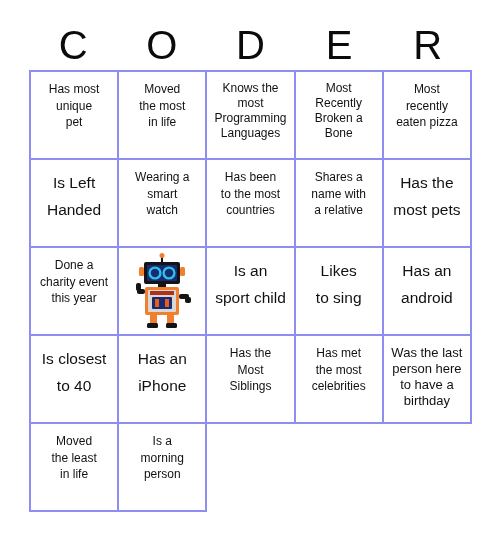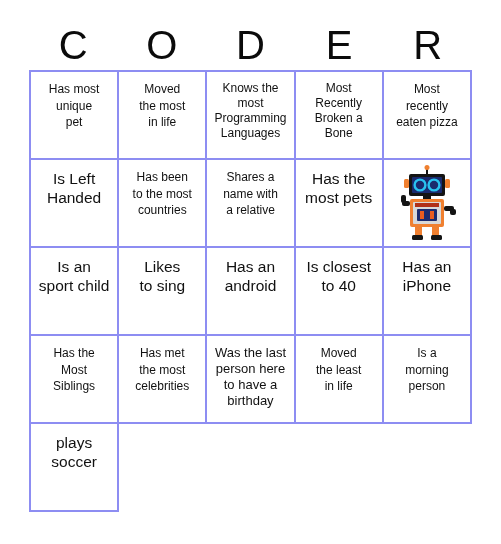--- a/index.html
+++ b/index.html
@@ -67,21 +67,21 @@
   .cell-text {
     display: block;
     width: 100%;
     text-align: center;
     color: #111111;
     padding: 9px 3px 0 3px;
     box-sizing: border-box;
     white-space: pre-line;
   }
   
-  .fs-lg  { font-size: 15.5px; line-height: 19px; }
+  .fs-lg  { font-size: 15.5px; line-height: 27px; }
   .fs-md  { font-size: 12px; line-height: 16.5px; }
   .fs-sm  { font-size: 12px;   line-height: 15px; }
   .fs-xs  { font-size: 13px; line-height: 16px; }
   
   .cell.free {
     align-items: center;
   }
   #robot-wrap {
     width: 100%;
     height: 100%;
@@ -132,32 +132,42 @@
       <div class="cell">
         <span class="cell-text fs-md">Most
 recently
 eaten pizza</span>
       </div>
       <div class="cell">
         <span class="cell-text fs-lg">Is Left
 Handed</span>
       </div>
       <div class="cell">
+        <span class="cell-text fs-md">Wearing a
+smart
+watch</span>
+      </div>
+      <div class="cell">
         <span class="cell-text fs-md">Has been
 to the most
 countries</span>
       </div>
       <div class="cell">
         <span class="cell-text fs-md">Shares a
 name with
 a relative</span>
       </div>
       <div class="cell">
         <span class="cell-text fs-lg">Has the
 most pets</span>
+      </div>
+      <div class="cell">
+        <span class="cell-text fs-md">Done a
+charity event
+this year</span>
       </div>
       <div class="cell free">
         <div id="robot-wrap">
           <svg id="robot-svg" width="62" height="76" viewBox="0 0 62 76" xmlns="http://www.w3.org/2000/svg">
             <rect x="30" y="2" width="2" height="8" fill="#141414"></rect>
             <circle cx="31" cy="2.5" r="2.5" fill="#f08030"></circle>
             <rect x="13" y="9" width="36" height="22" rx="2" fill="#141414"></rect>
             <rect x="8" y="14" width="5" height="9" rx="1.5" fill="#f08030"></rect>
             <rect x="49" y="14" width="5" height="9" rx="1.5" fill="#f08030"></rect>
             <rect x="16" y="12" width="30" height="16" rx="1" fill="#1a2a6e"></rect>
@@ -220,19 +230,15 @@
       <div class="cell">
         <span class="cell-text fs-md">Moved
 the least
 in life</span>
       </div>
       <div class="cell">
         <span class="cell-text fs-md">Is a
 morning
 person</span>
       </div>
-      <div class="cell">
-        <span class="cell-text fs-lg">plays
-soccer</span>
-      </div>
     </div>
 
 </div>
 
 </body></html>

